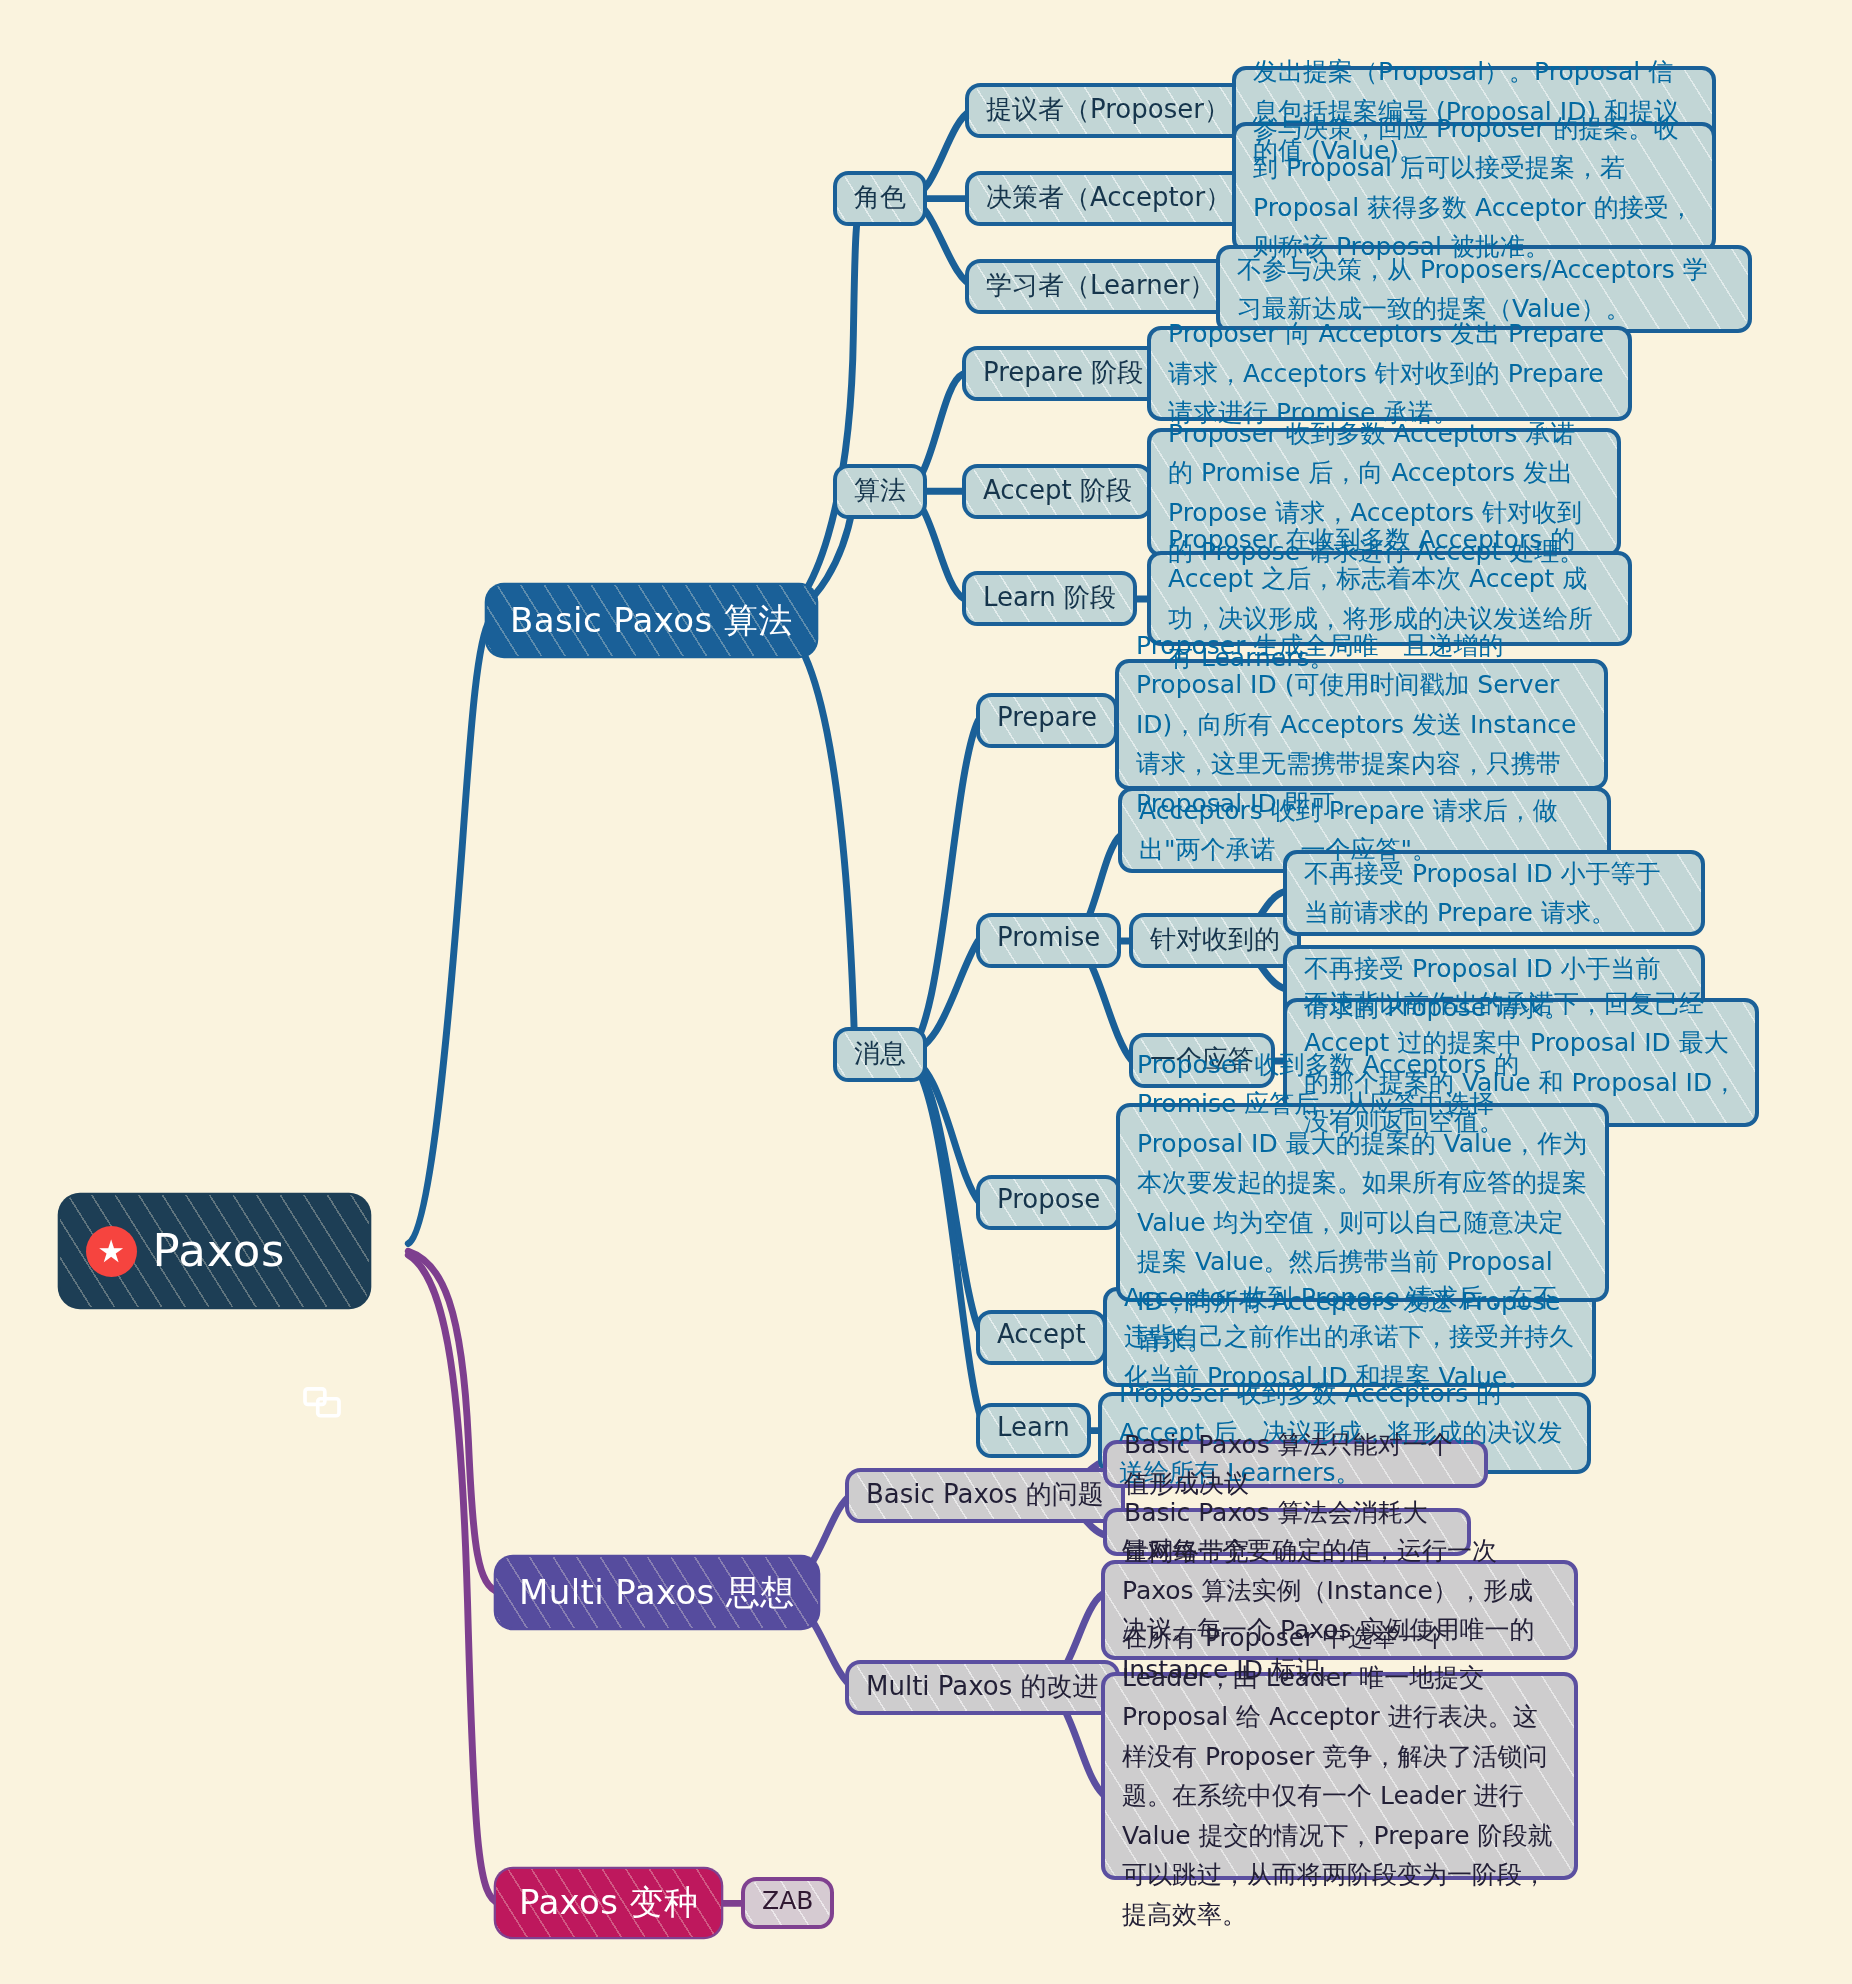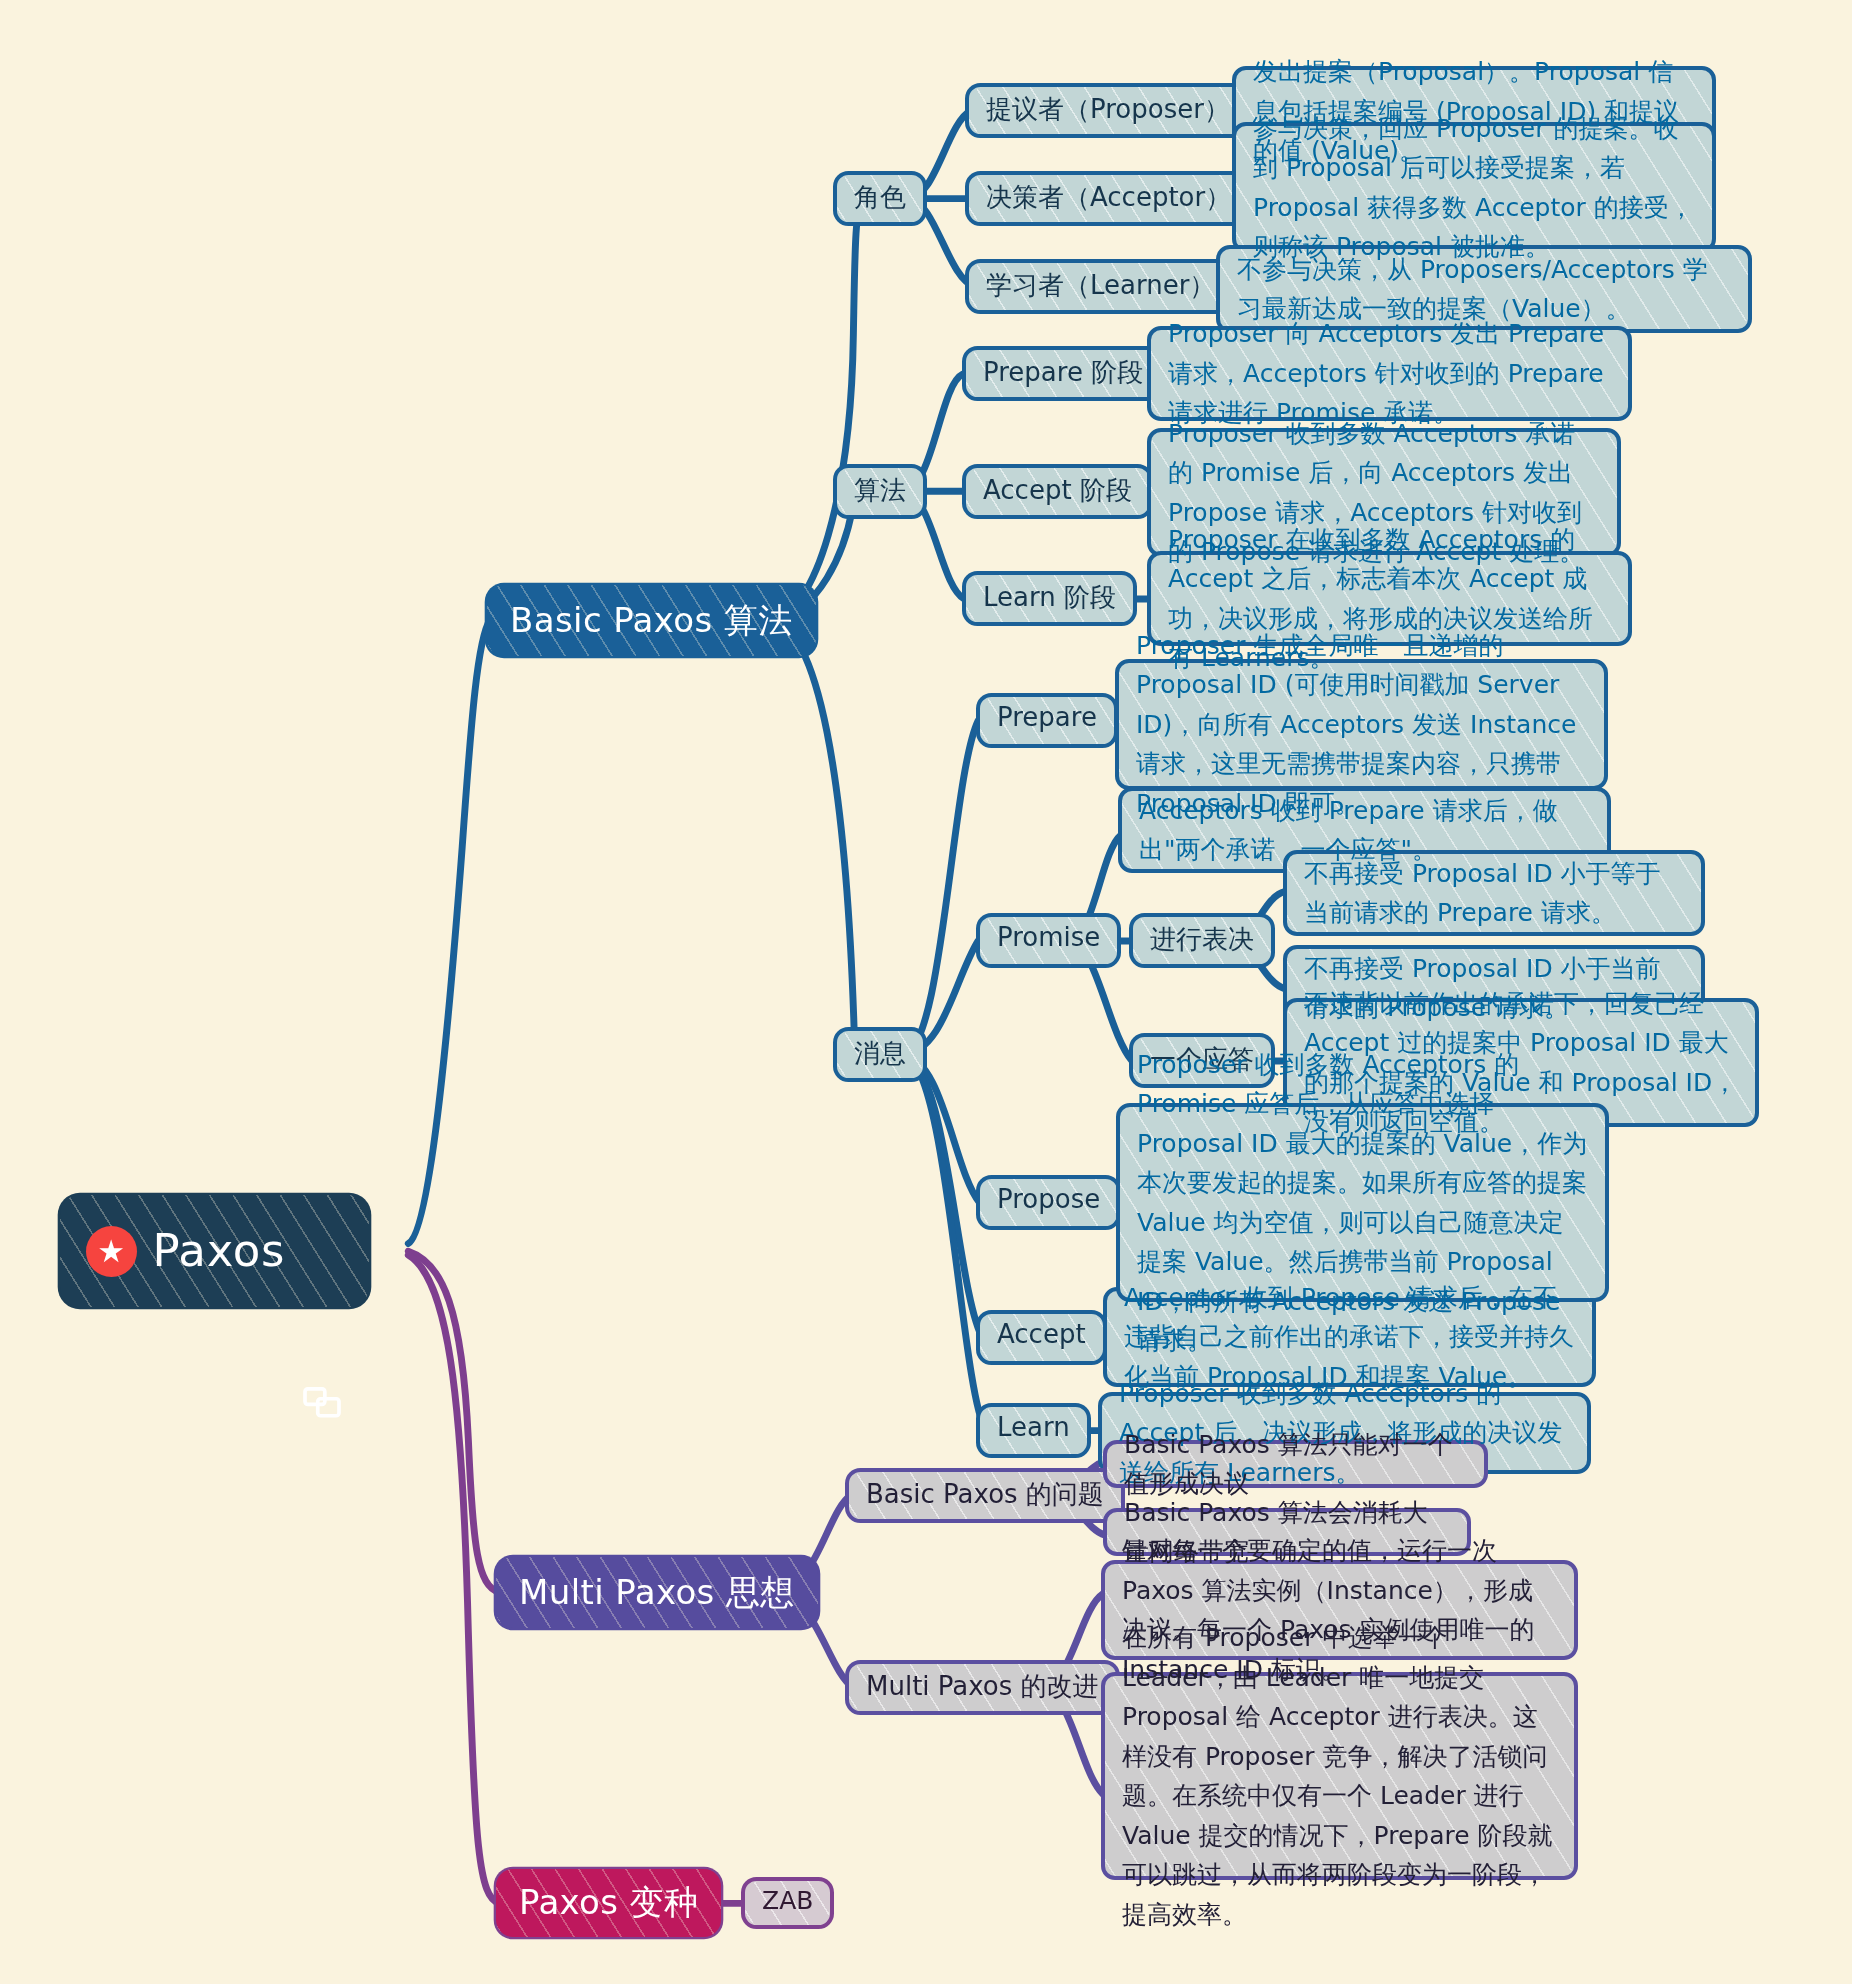--- a/index.html
+++ b/index.html
@@ -320,21 +320,21 @@
     <span class="t">Proposer 生成全局唯一且递增的 Proposal ID (可使用时间戳加 Server ID)，向所有 Acceptors 发送 Instance 请求，这里无需携带提案内容，只携带 Proposal ID 即可。</span>
   </div>
 
   <div class="detail blue-detail" style="left:1118px; top:787px; width:493px; height:86px;">
     <span class="hatch2"></span>
     <span class="t">Acceptors 收到 Prepare 请求后，做出"两个承诺，一个应答"。</span>
   </div>
 
   <div class="pill blue-pill" style="left:1129px; top:913px; height:55px;">
     <span class="hatch2"></span>
-    <span class="t">进行表决</span>
+    <span class="t">针对收到的</span>
   </div>
   <div class="pill blue-pill" style="left:1129px; top:1033px; height:55px;">
     <span class="hatch2"></span>
     <span class="t">一个应答</span>
   </div>
 
   <div class="detail blue-detail" style="left:1283px; top:850px; width:422px; height:86px;">
     <span class="hatch2"></span>
     <span class="t">不再接受 Proposal ID 小于等于当前请求的 Prepare 请求。</span>
   </div>

